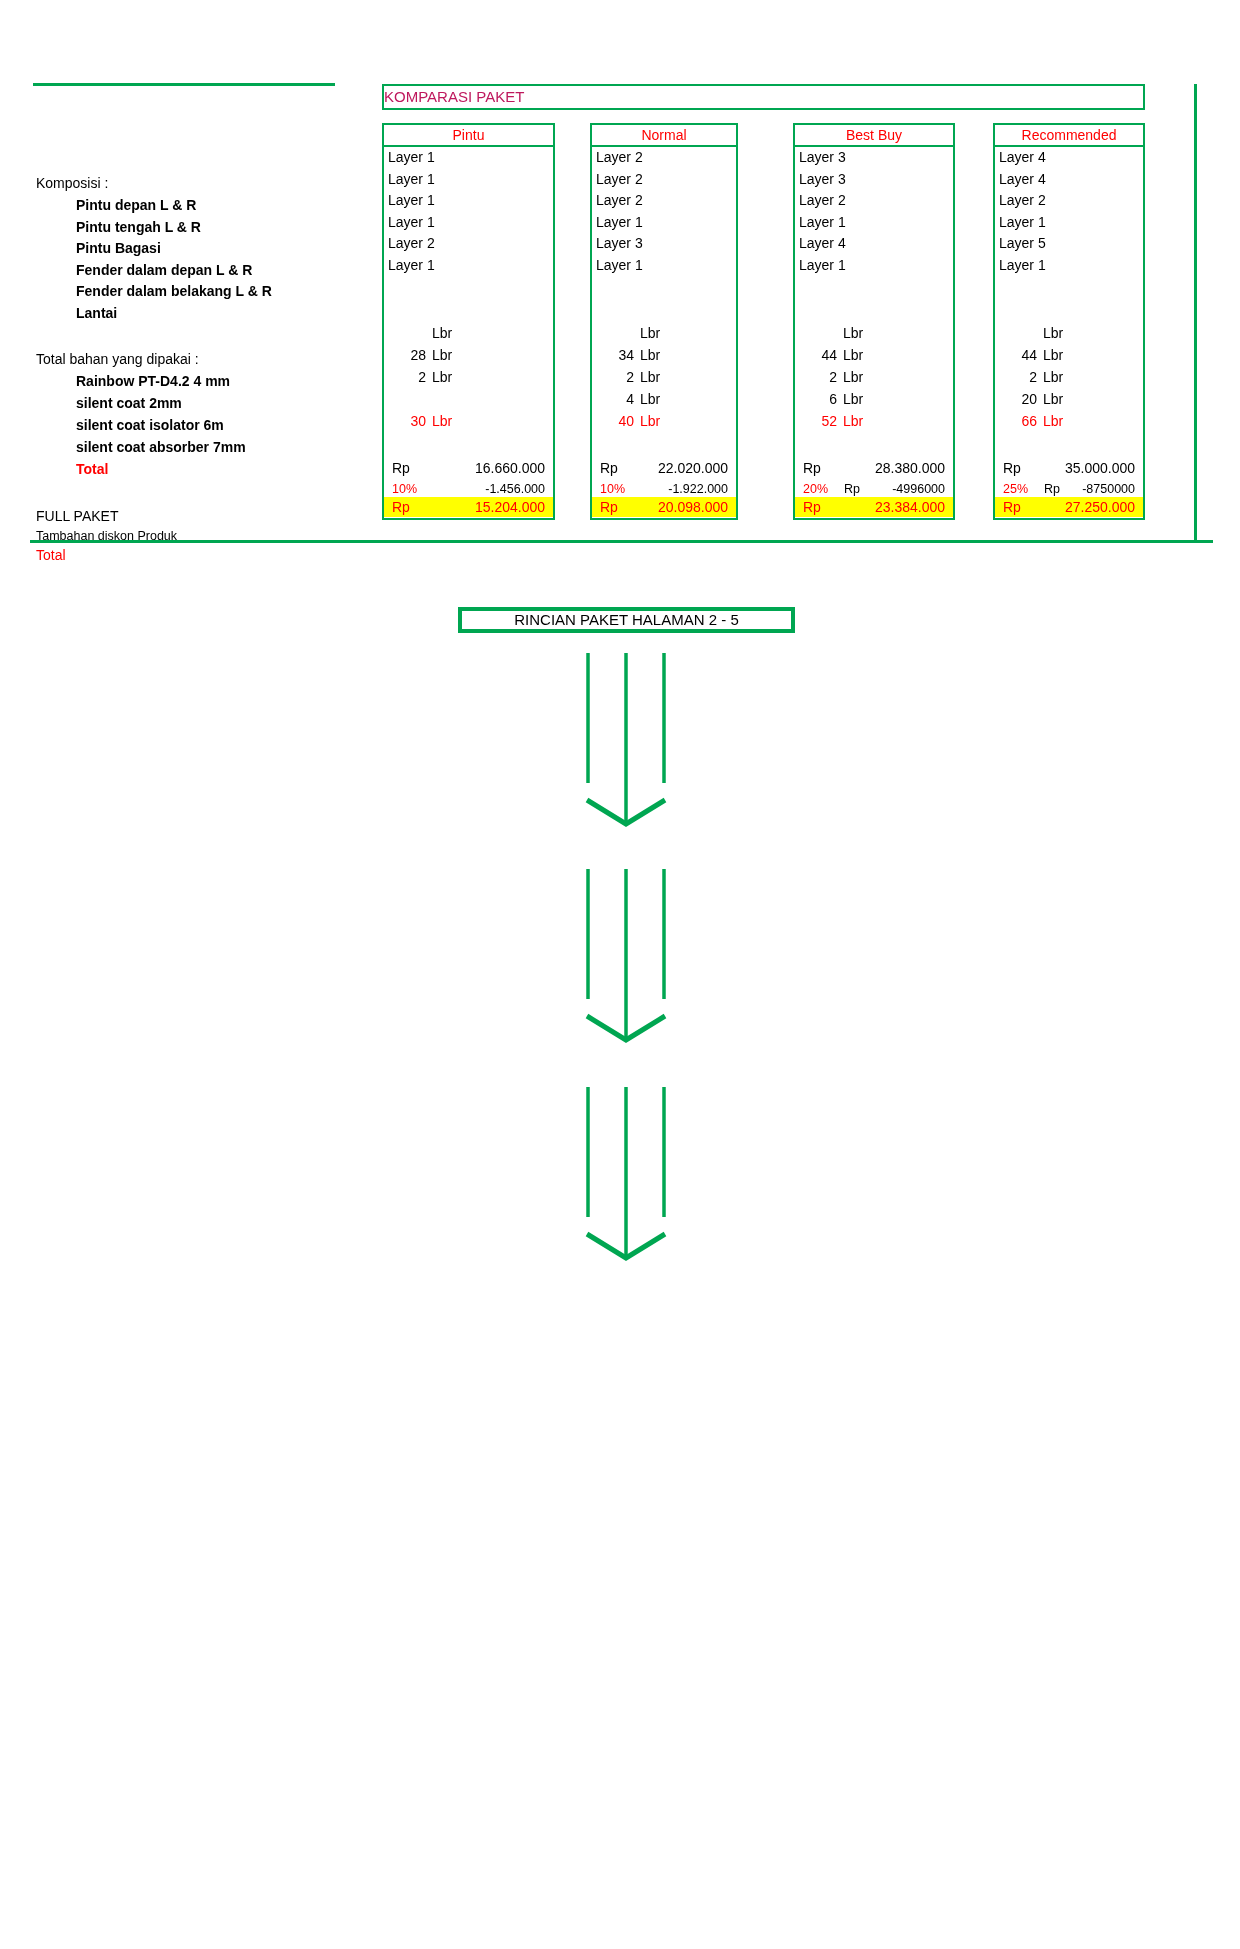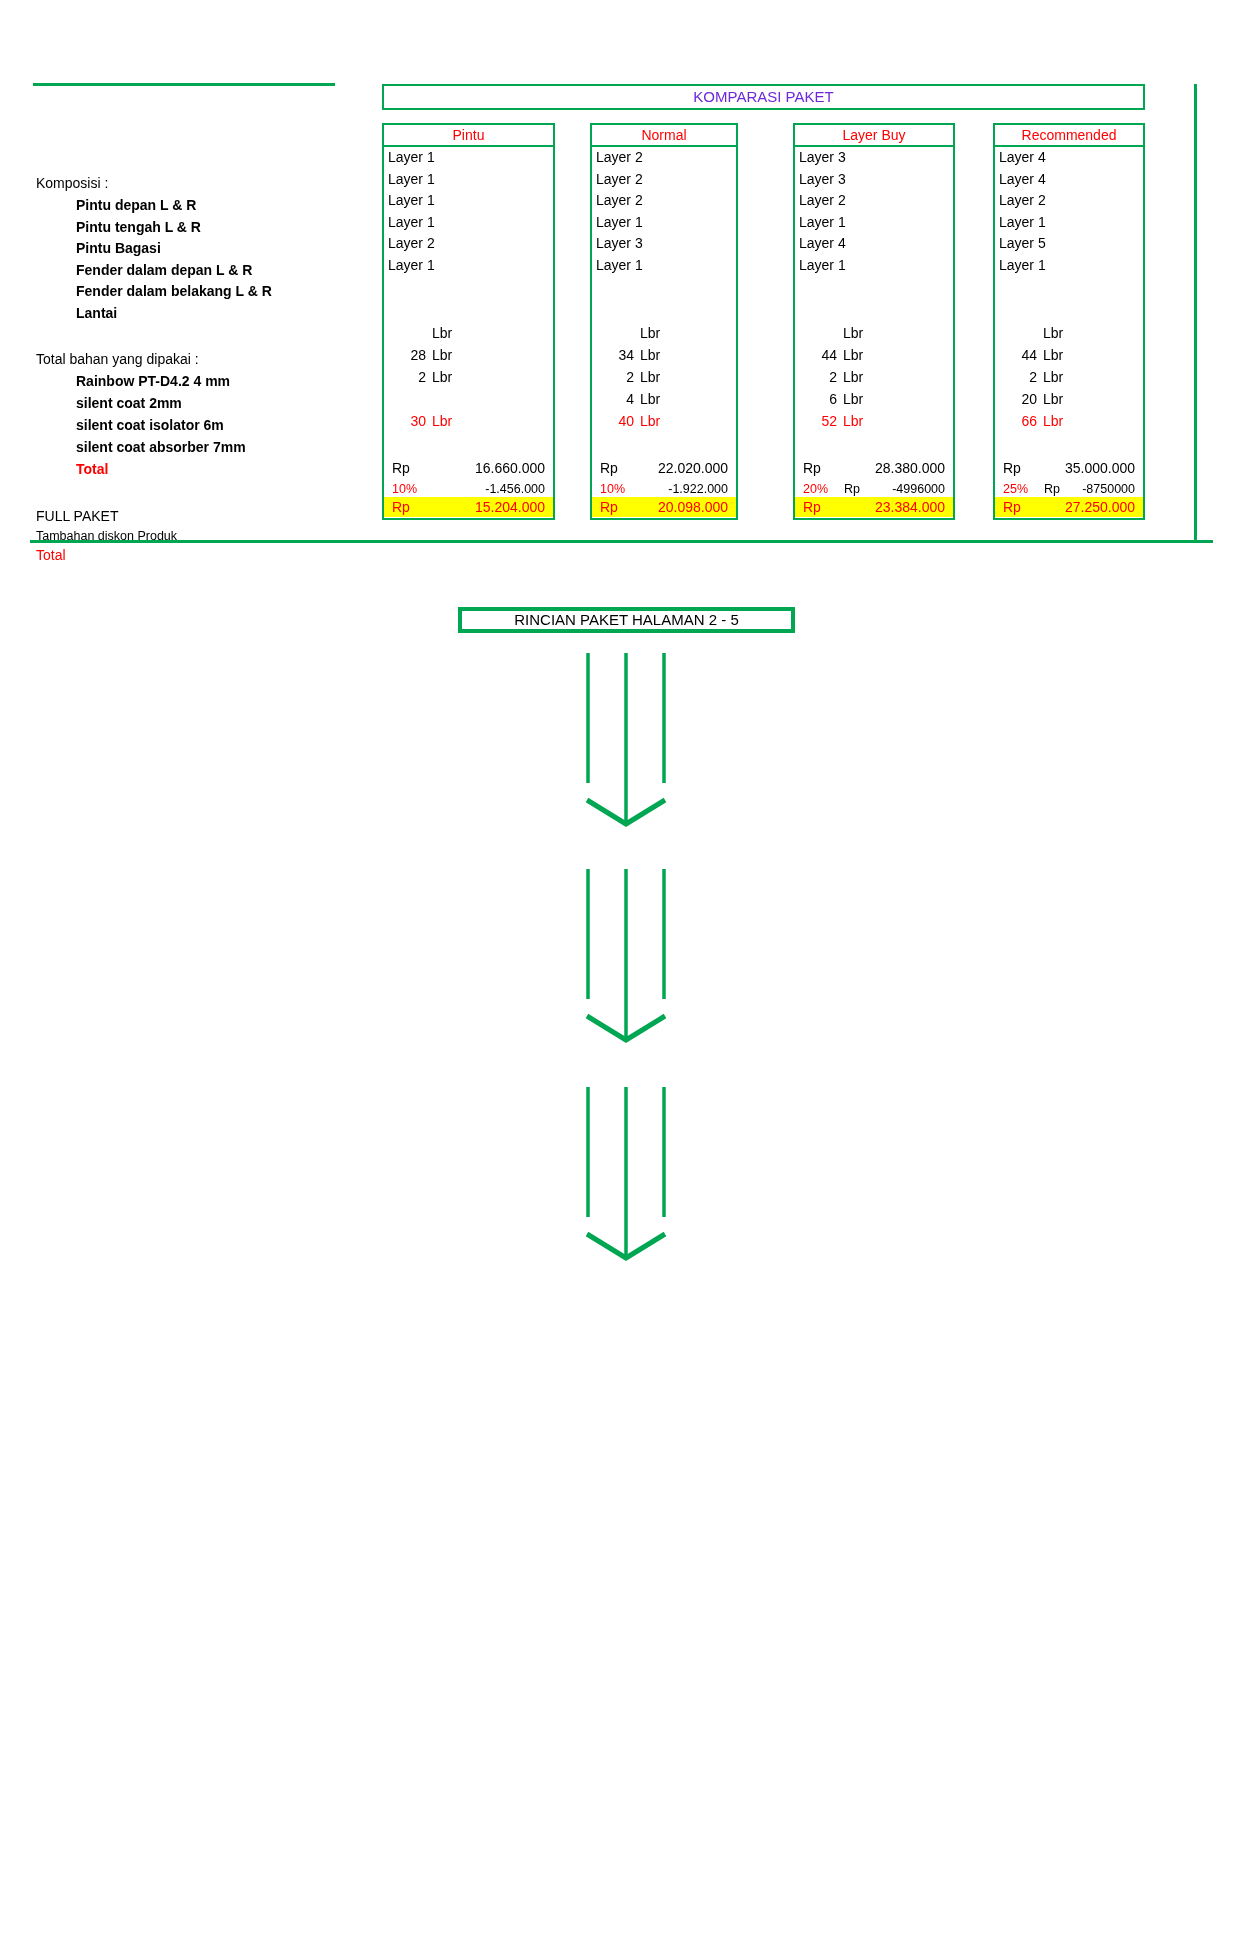--- a/index.html
+++ b/index.html
@@ -8,21 +8,21 @@
     font-family:"Liberation Sans","DejaVu Sans",sans-serif;color:#000;font-size:14px;
   }
   .rule{position:absolute;background:#00A651;}
   .red{color:#FF0000;}
   .lbl{position:absolute;height:22px;line-height:22px;white-space:nowrap;margin-top:48px;}
   .lbl.head{left:36px;}
   .lbl.indent{left:76px;font-weight:bold;}
   .lbl.small{font-size:12.5px;height:20px;line-height:20px;text-align:center;}
   .title-box{
     position:absolute;left:382px;top:84px;width:763px;height:26px;box-sizing:border-box;
-    border:2px solid #00A651;text-align:center;line-height:22px;color:#6d28d9;font-size:15px;background:#fff;
+    border:2px solid #00A651;text-align:left;line-height:22px;color:#be185d;font-size:15px;background:#fff;
   }
   .pkg{
     position:absolute;top:123px;height:397px;box-sizing:border-box;
     border:2px solid #00A651;background:#fff;
   }
   .pkg-head{
     height:20px;line-height:20px;text-align:center;color:#FF0000;
     border-bottom:2px solid #00A651;font-size:14px;
   }
   .layer-row{height:21.6px;line-height:21.6px;padding-left:4px;white-space:nowrap;}
@@ -132,21 +132,21 @@
         <span class="dmid"></span>
         <span class="amt">-1.922.000</span>
       </div>
     <div class="trow">
         <span>Rp</span>
         <span class="amt">20.098.000</span>
       </div>
   </div>
 
   <div class="pkg" style="left:793px;width:162px">
-    <div class="pkg-head"><span>Layer Buy</span></div>
+    <div class="pkg-head"><span>Best Buy</span></div>
     <div>
       <div class="layer-row">Layer 3</div>
       <div class="layer-row">Layer 3</div>
       <div class="layer-row">Layer 2</div>
       <div class="layer-row">Layer 1</div>
       <div class="layer-row">Layer 4</div>
       <div class="layer-row">Layer 1</div>
     </div>
     <div class="brow" style="top:197px"><span class="qty"></span><span class="unit">Lbr</span></div>
     <div class="brow" style="top:219px"><span class="qty">44</span><span class="unit">Lbr</span></div>

